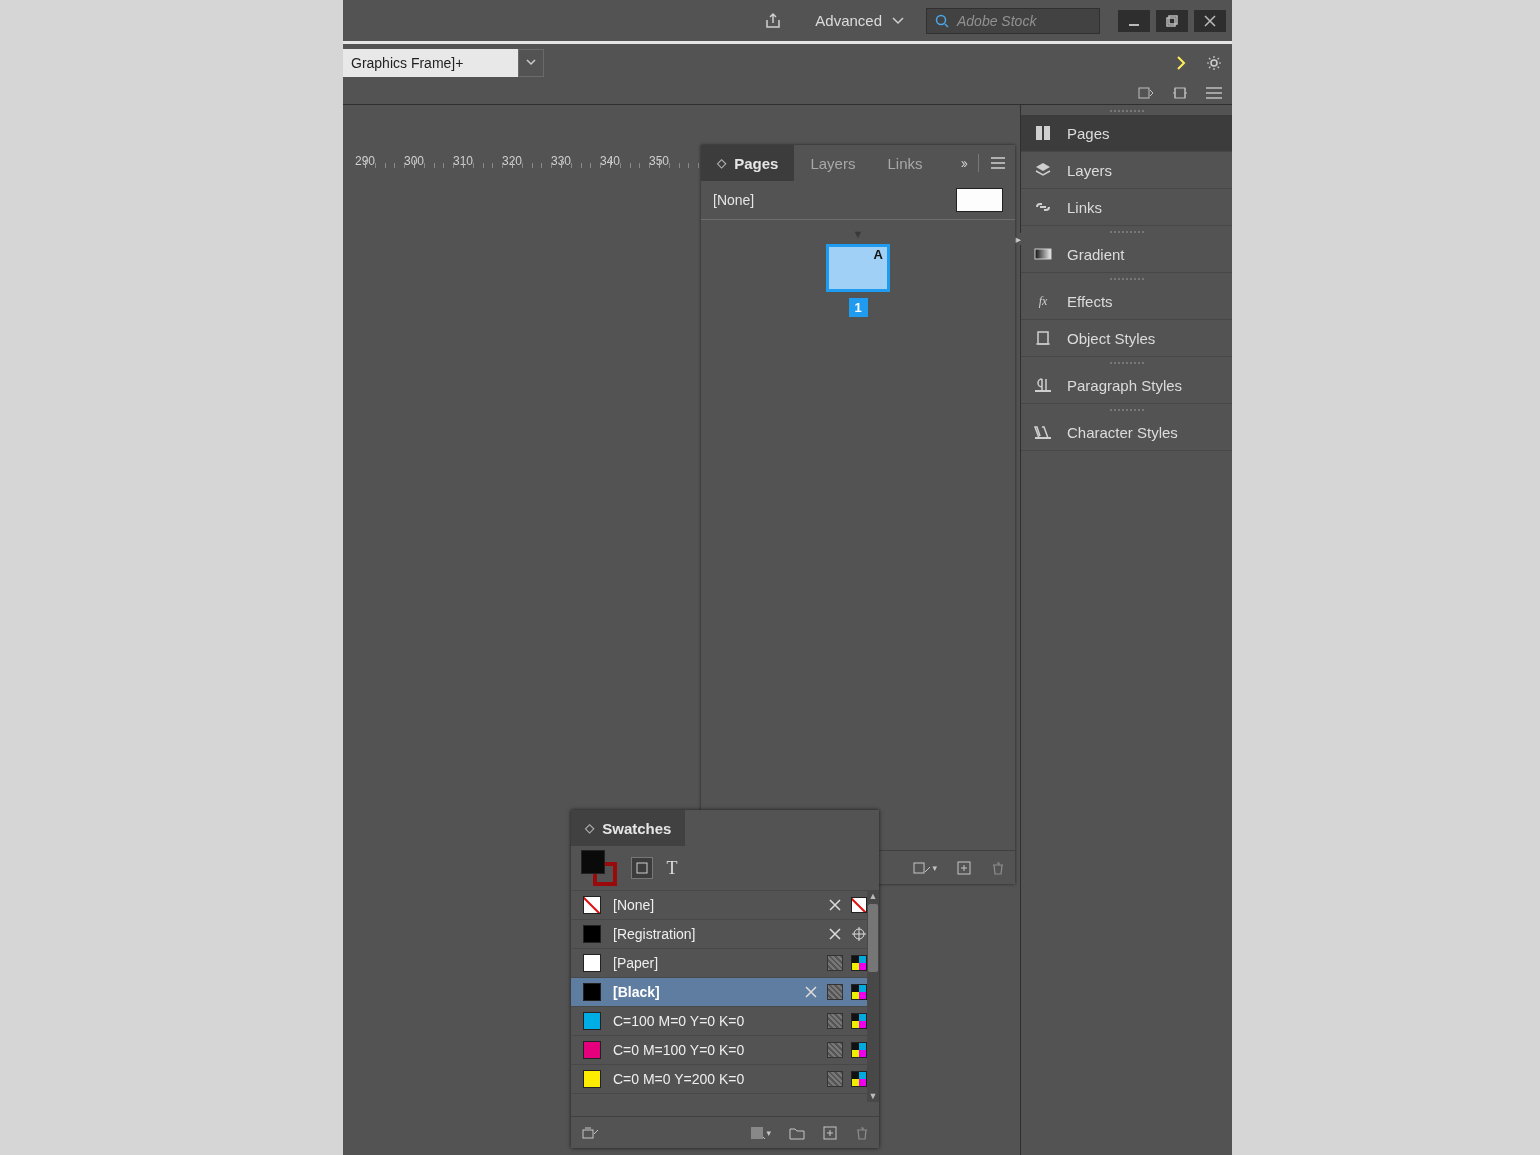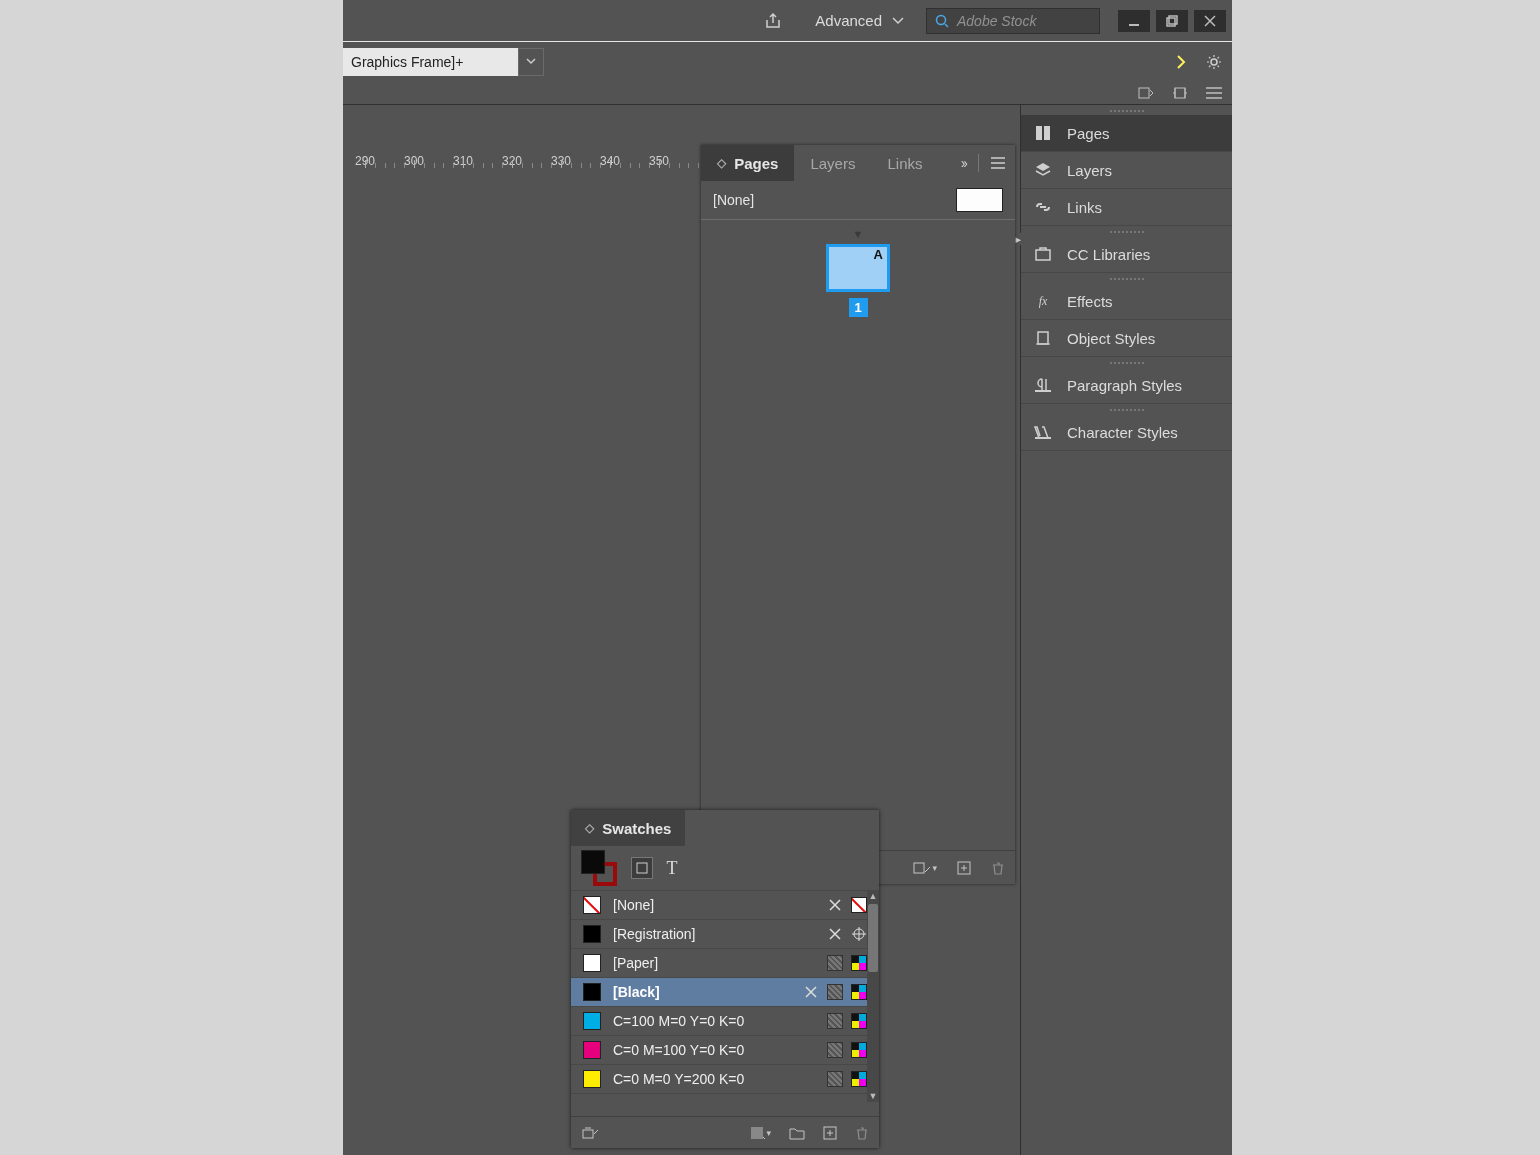--- a/index.html
+++ b/index.html
@@ -5,21 +5,21 @@
 * { margin: 0; padding: 0; box-sizing: border-box; }
 body { background: #d6d6d6; width: 1540px; height: 1155px; font-family: -apple-system, "Segoe UI", Arial, sans-serif; font-size: 15px; position: relative; }
 .app { position: absolute; left: 343px; top: 0; width: 889px; background: #535353; }
 .titlebar { height: 41px; background: #535353; display: flex; align-items: center; justify-content: flex-end; gap: 12px; padding: 0 6px; }
 .title-icon { width: 40px; height: 40px; display:flex; align-items:center; justify-content:center; color:#cfcfcf; cursor:pointer; }
 .title-btn-wrap { display:flex; gap:6px; margin-left:6px; }
 .win-btn { width:32px; height:22px; background:#2e2e2e; display:flex; align-items:center; justify-content:center; color:#b5b5b5; cursor:pointer; }
 .dropdown { display:flex; align-items:center; gap:10px; color:#dcdcdc; padding:0 10px; cursor:pointer; height:40px; }
 .search-wrap { display:flex; align-items:center; }
 .search { width:174px; height:26px; background:#424242; border:1px solid #303030; display:flex; align-items:center; padding:0 8px; gap:8px; color:#919191; font-style:italic; font-size:14px; }
-.controlbar { height:40px; background:#535353; display:flex; align-items:center; border-top:1px solid #e5e5e5; }
+.controlbar { height:40px; background:#535353; display:flex; align-items:center; border-top:3px solid #e5e5e5; }
 .obj-style { min-width:176px; height:28px; background:#e8e8e8; display:flex; align-items:center; color:#222; font-size:14px; padding-left:8px; }
 .obj-style-dd { width:26px; height:28px; background:#535353; border:1px solid #6a6a6a; display:flex; align-items:center; justify-content:center; color:#ccc; cursor:pointer; margin-left: -1px; }
 .controlbar-right { margin-left:auto; display:flex; gap:8px; padding-right:6px; align-items:center; }
 .secondbar { height:24px; background:#535353; display:flex; justify-content:flex-end; align-items:center; padding-right:6px; gap:10px; border-bottom:1px solid #2f2f2f; }
 .smallicon { width:24px; height:24px; display:flex; align-items:center; justify-content:center; color:#c0c0c0; cursor:pointer; }
 .canvas-row { display:flex; height:1050px; }
 .canvas { width:677px; background:#535353; position:relative; }
 .ruler { position:absolute; top:40px; left:0; right:0; height:24px; background:#535353; color:#d5d5d5; font-size:12px; }
 .ruler-marks { position:absolute; top:0; bottom:0; left:0; right:0; }
 .rmark { position:absolute; bottom:1px; color:#d0d0d0; font-size:12px; }
@@ -252,26 +252,31 @@
                 <path d="M7 7h6" stroke="#cfcfcf" stroke-width="2"></path>
               </svg>
             </span>
             <span>Links</span>
           </div>
           <div class="gripper">
             <div class="grip-dots"></div>
           </div>
           <div class="panel-item">
             <span class="pi-icon">
-              <svg width="18" height="16">
-                <rect x="2" y="4" width="14" height="10" fill="none" stroke="#cfcfcf" stroke-width="1.5"></rect>
-                <path d="M6 4V2h6v2" stroke="#cfcfcf" fill="none" stroke-width="1.5"></path>
-              </svg>
-            </span>
-            <span>CC Libraries</span>
+              <svg width="18" height="14">
+                <rect x="1" y="2" width="16" height="10" fill="url(#g)" stroke="#cfcfcf"></rect>
+                <defs>
+                  <linearGradient id="g">
+                    <stop offset="0" stop-color="#111"></stop>
+                    <stop offset="1" stop-color="#eee"></stop>
+                  </linearGradient>
+                </defs>
+              </svg>
+            </span>
+            <span>Gradient</span>
           </div>
           <div class="gripper">
             <div class="grip-dots"></div>
           </div>
           <div class="panel-item">
             <span class="pi-icon">
               <span style="font-style:italic;font-family:serif;font-size:12px;color:#cfcfcf">fx</span>
             </span>
             <span>Effects</span>
           </div>

